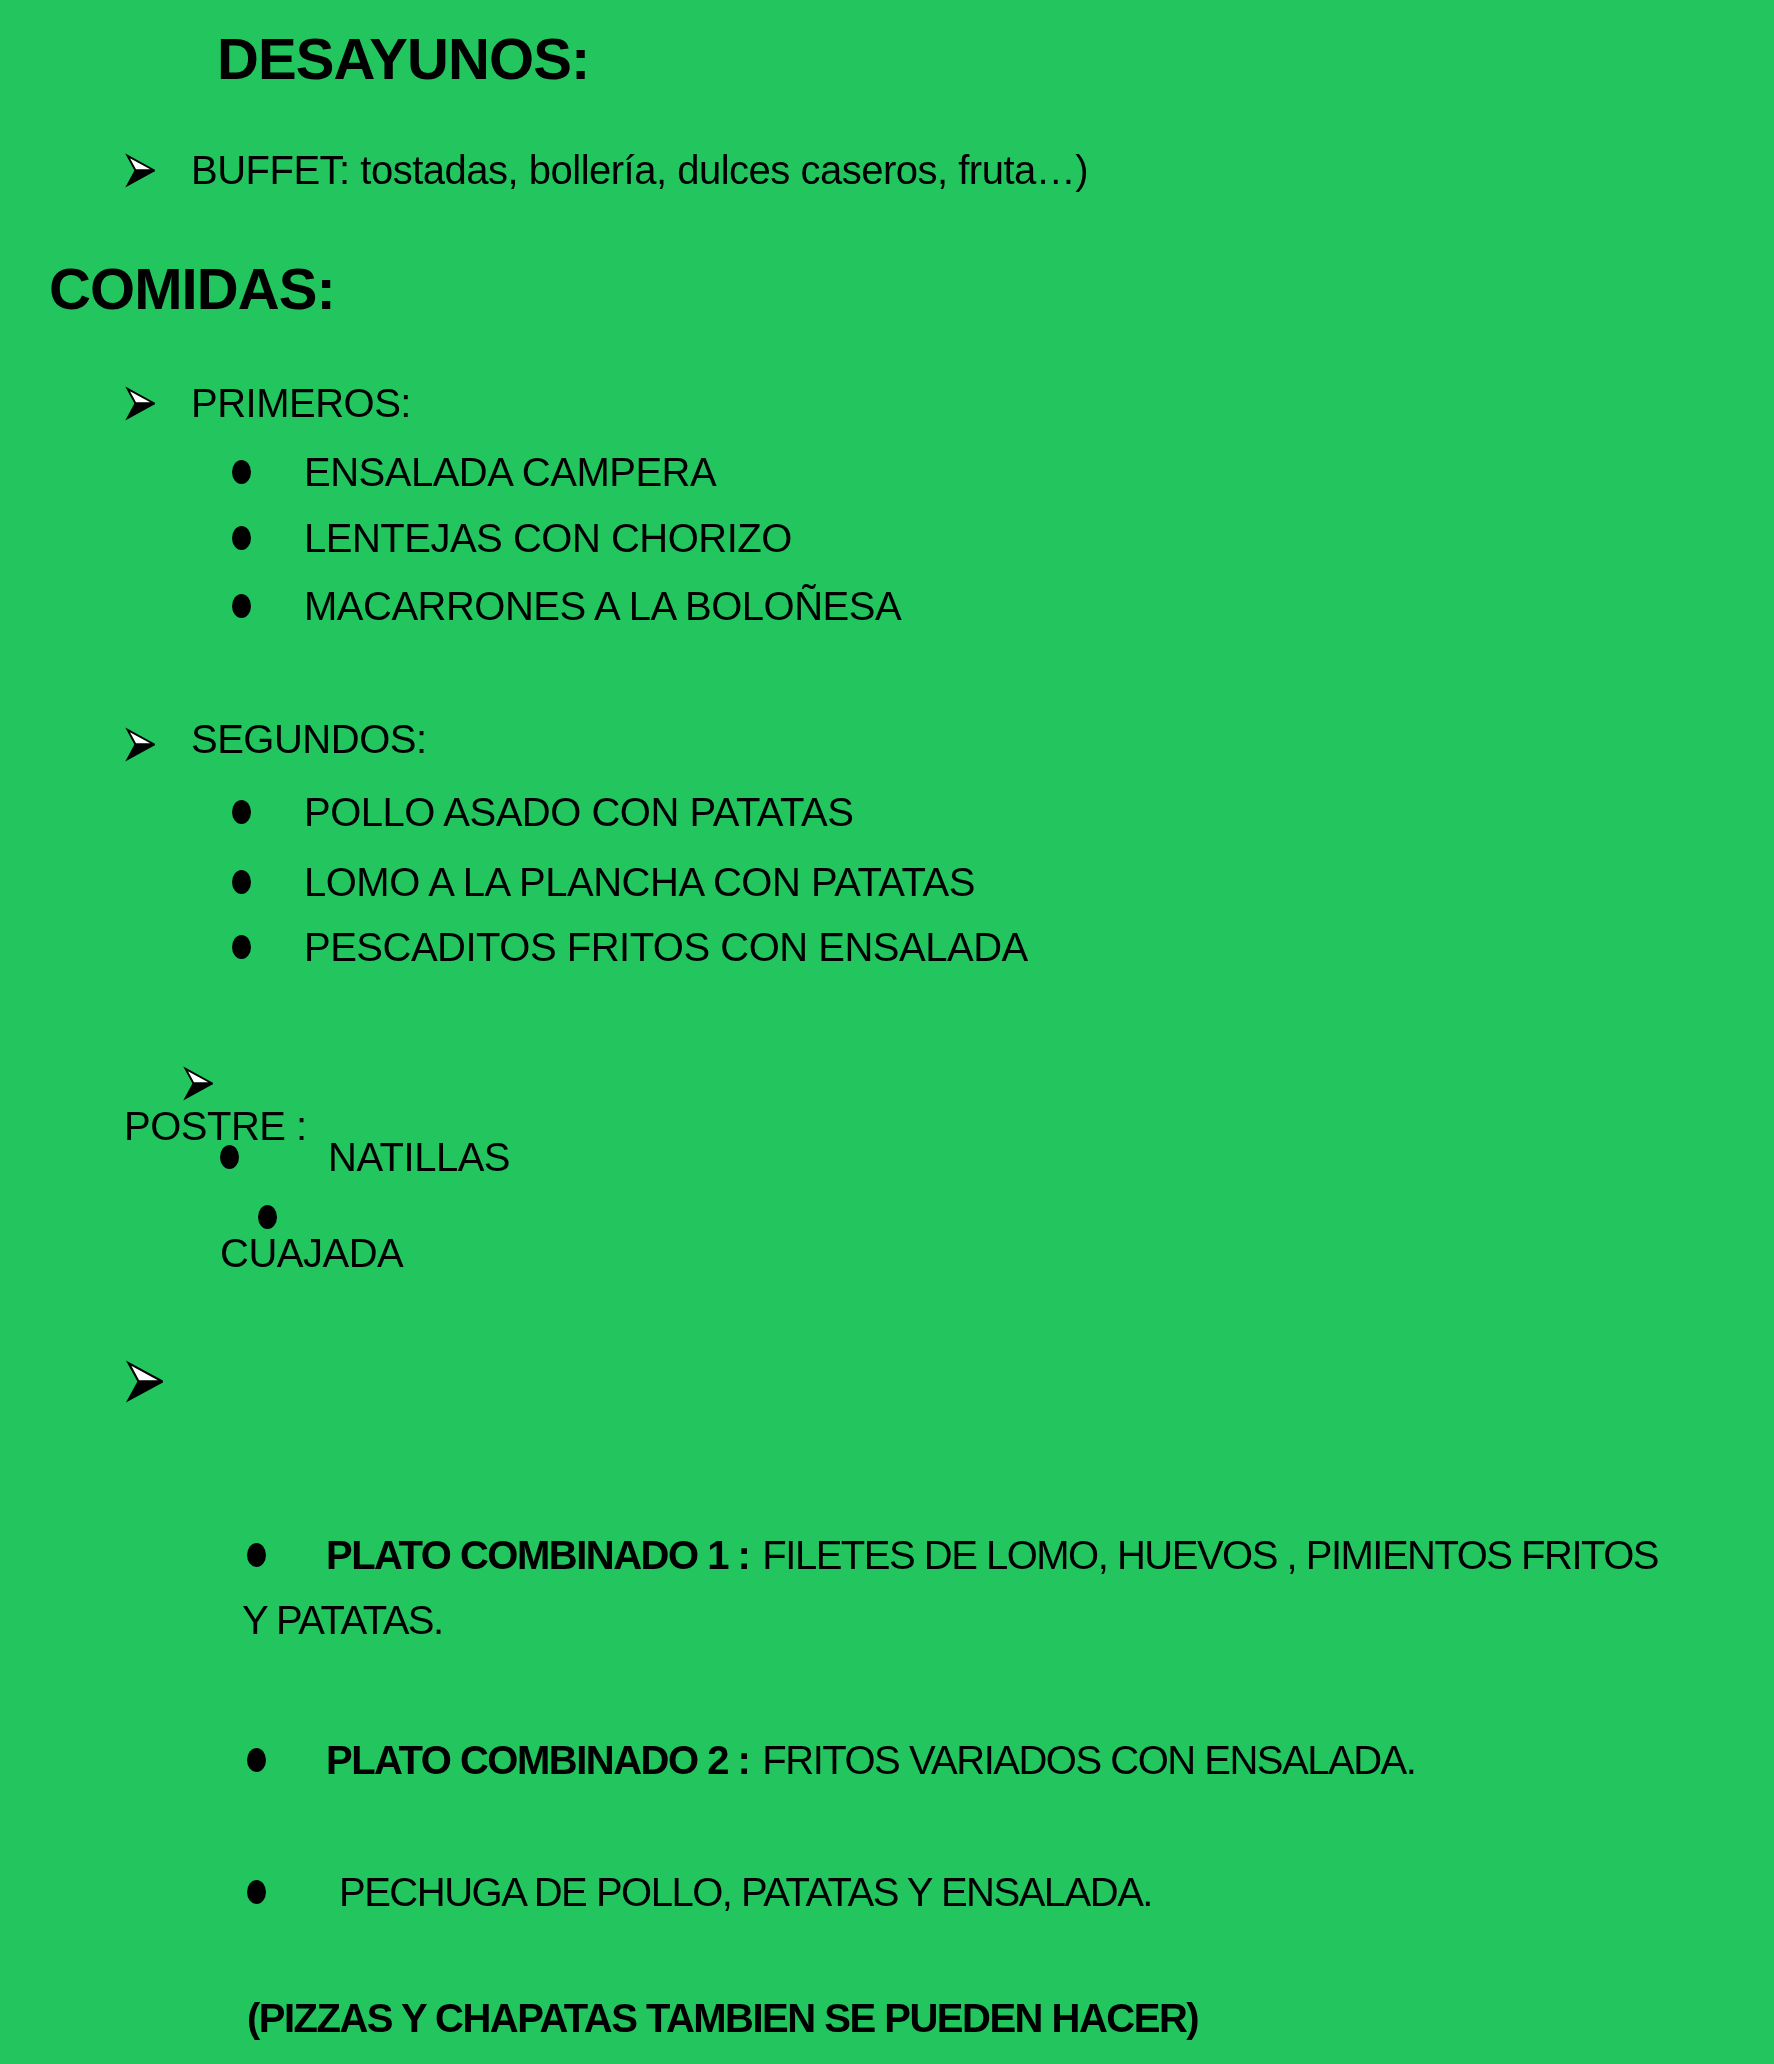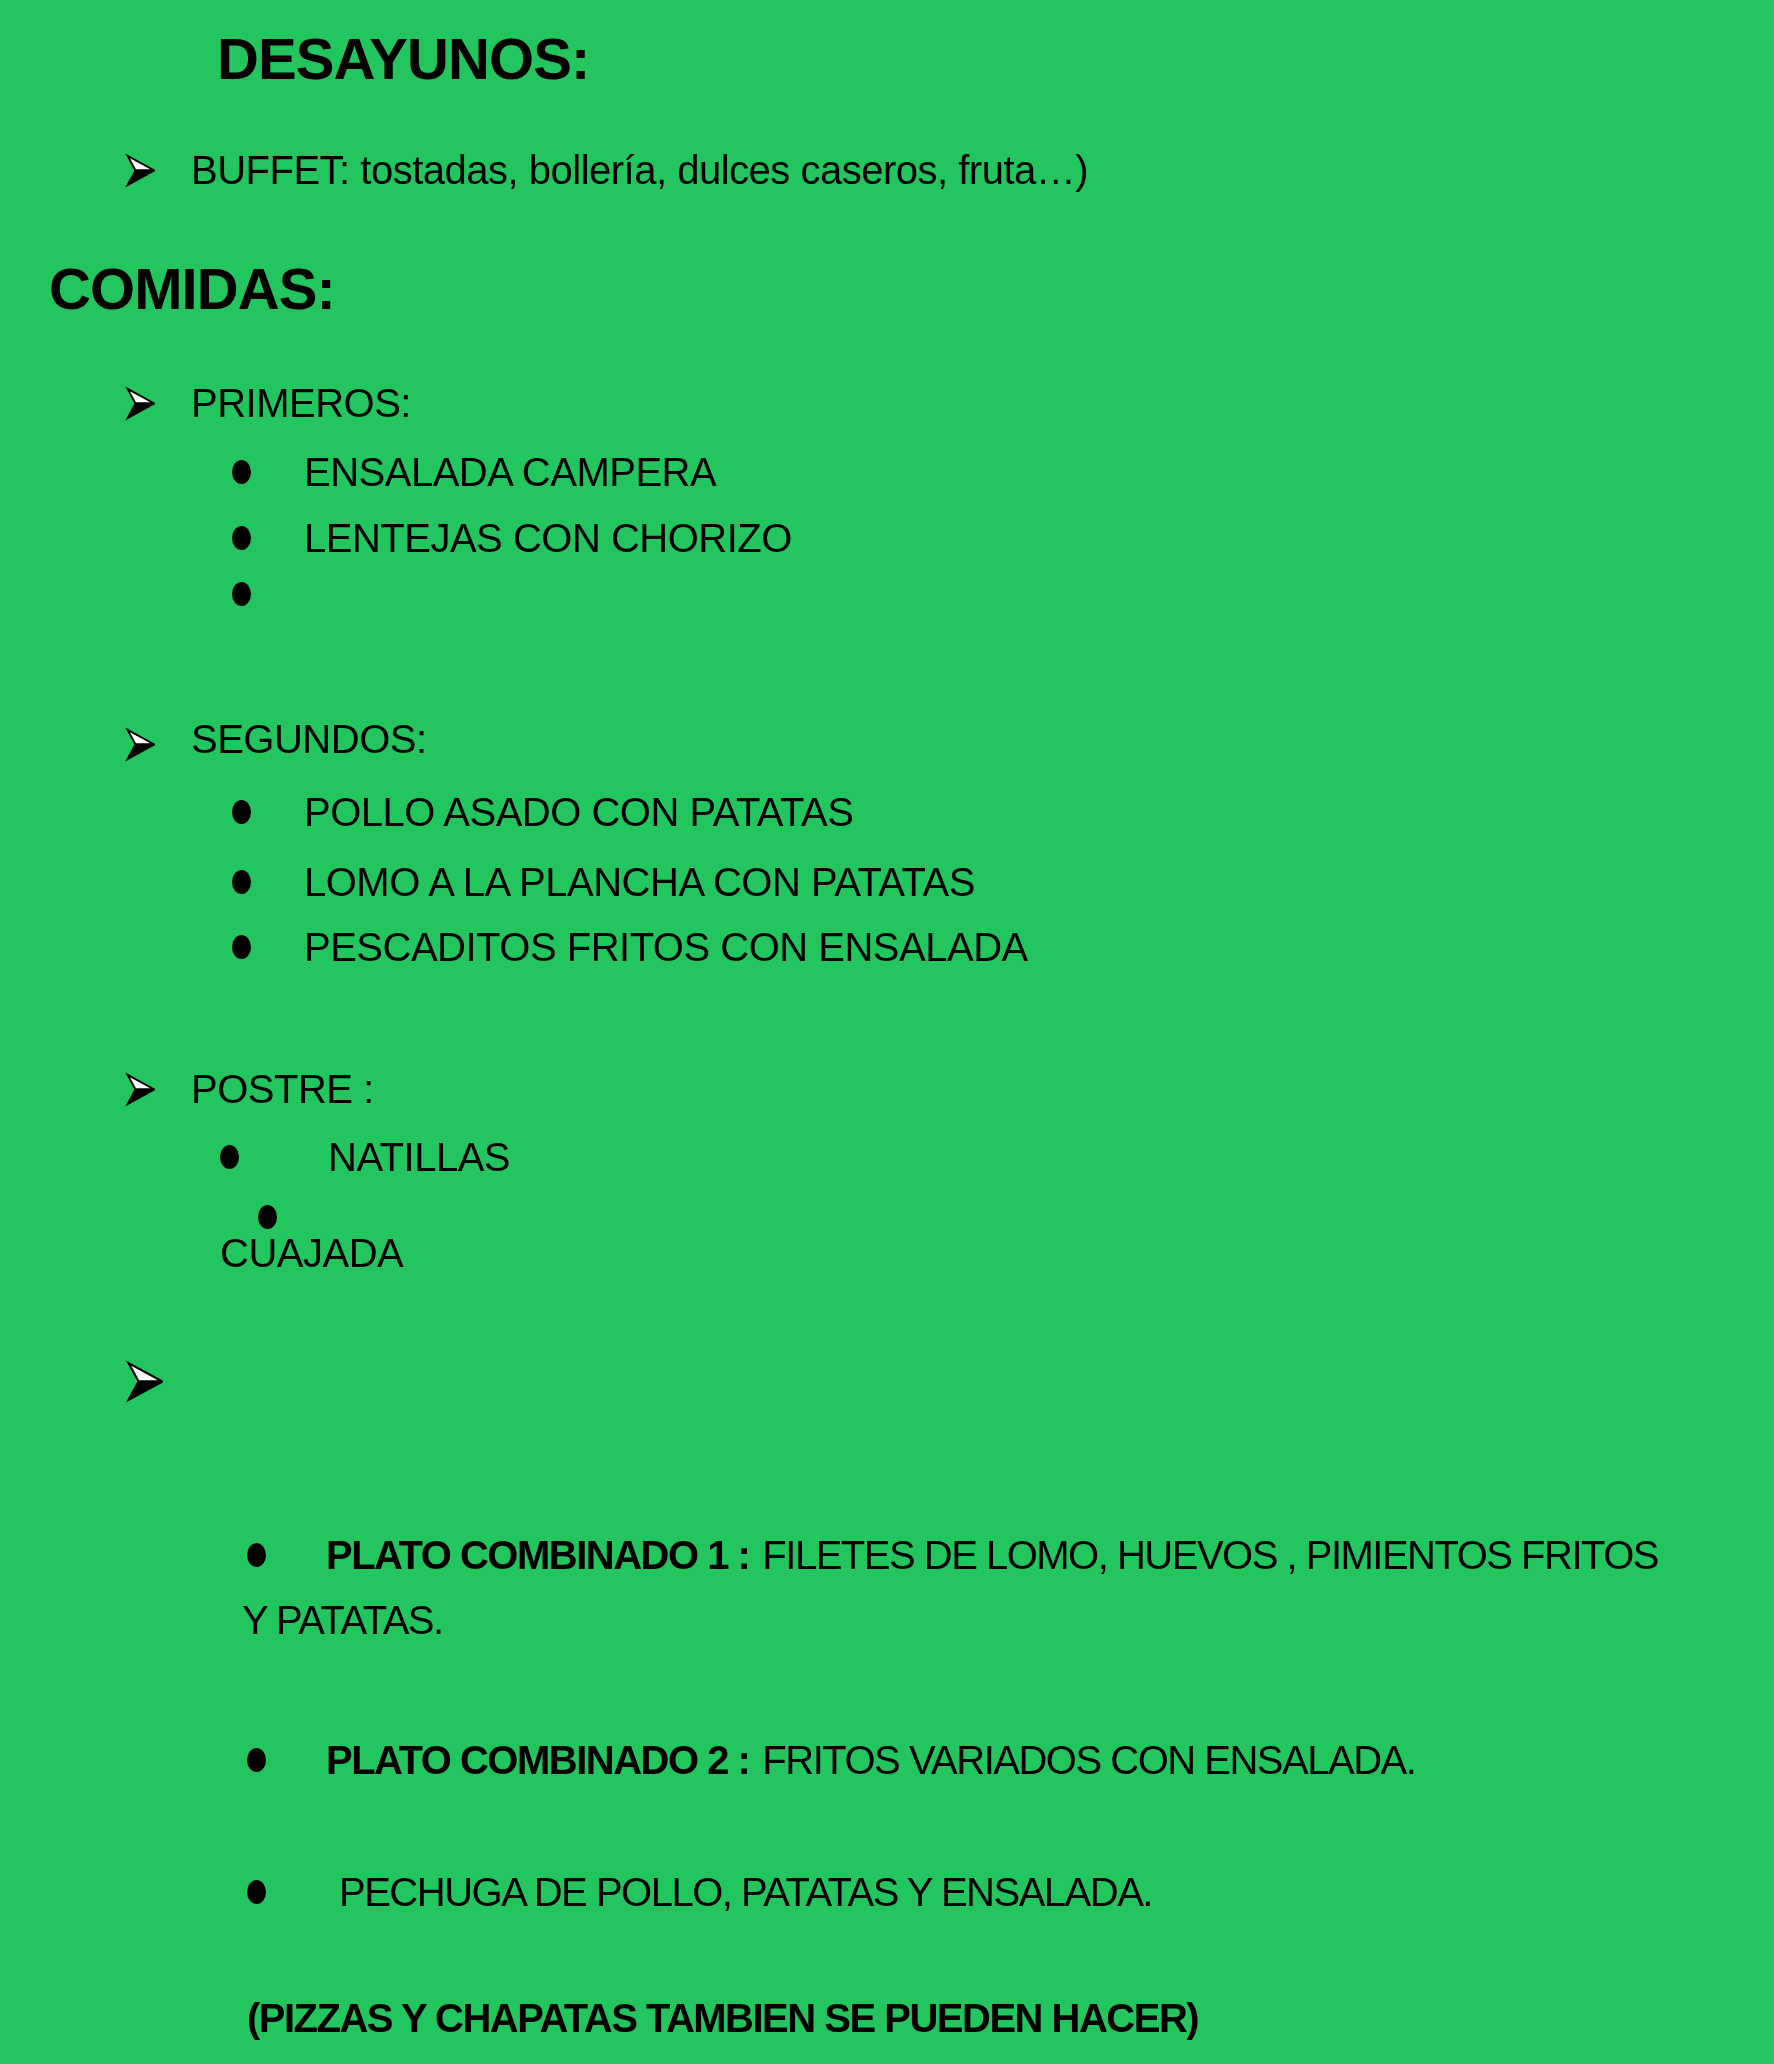--- a/index.html
+++ b/index.html
@@ -119,20 +119,21 @@
   <div class="line" style="left:232px; top:514px;">
     <span class="marker m-dot">
         <span class="dot"></span>
       </span>
     <span>LENTEJAS CON CHORIZO</span>
   </div>
   <div class="line" style="left:232px; top:582px;">
     <span class="marker m-dot">
         <span class="dot"></span>
       </span>
+    <span>MACARRONES A LA BOLOÑESA</span>
   </div>
 
   <div class="line" style="left:124px; top:715px;align-items:flex-end;">
     <span class="marker m-arrow">
       <svg class="arrow-svg" viewBox="0 0 28 30" xmlns="http://www.w3.org/2000/svg">
         <polygon points="3,3 25,15 9.5,15" fill="#ffffff" stroke="#000000" stroke-width="1.6"></polygon>
         <polygon points="9.5,15 25,15 3,27" fill="#000000" stroke="#000000" stroke-width="1.6"></polygon>
       </svg>
     </span>
     <span>SEGUNDOS:</span>
@@ -150,21 +151,21 @@
       </span>
     <span>POLLO ASADO CON PATATAS</span>
   </div>
   <div class="line" style="left:232px; top:923px;">
     <span class="marker m-dot">
         <span class="dot"></span>
       </span>
     <span>PESCADITOS FRITOS CON ENSALADA</span>
   </div>
 
-  <div class="line" style="left:124px; top:1065px;">
+  <div class="line" style="left:124px; top:1065px;flex-direction:column;">
     <span class="marker m-arrow">
       <svg class="arrow-svg" viewBox="0 0 28 30" xmlns="http://www.w3.org/2000/svg">
         <polygon points="3,3 25,15 9.5,15" fill="#ffffff" stroke="#000000" stroke-width="1.6"></polygon>
         <polygon points="9.5,15 25,15 3,27" fill="#000000" stroke="#000000" stroke-width="1.6"></polygon>
       </svg>
     </span>
     <span>POSTRE :</span>
   </div>
 
   <div class="line" style="left:220px; top:1133px;">

